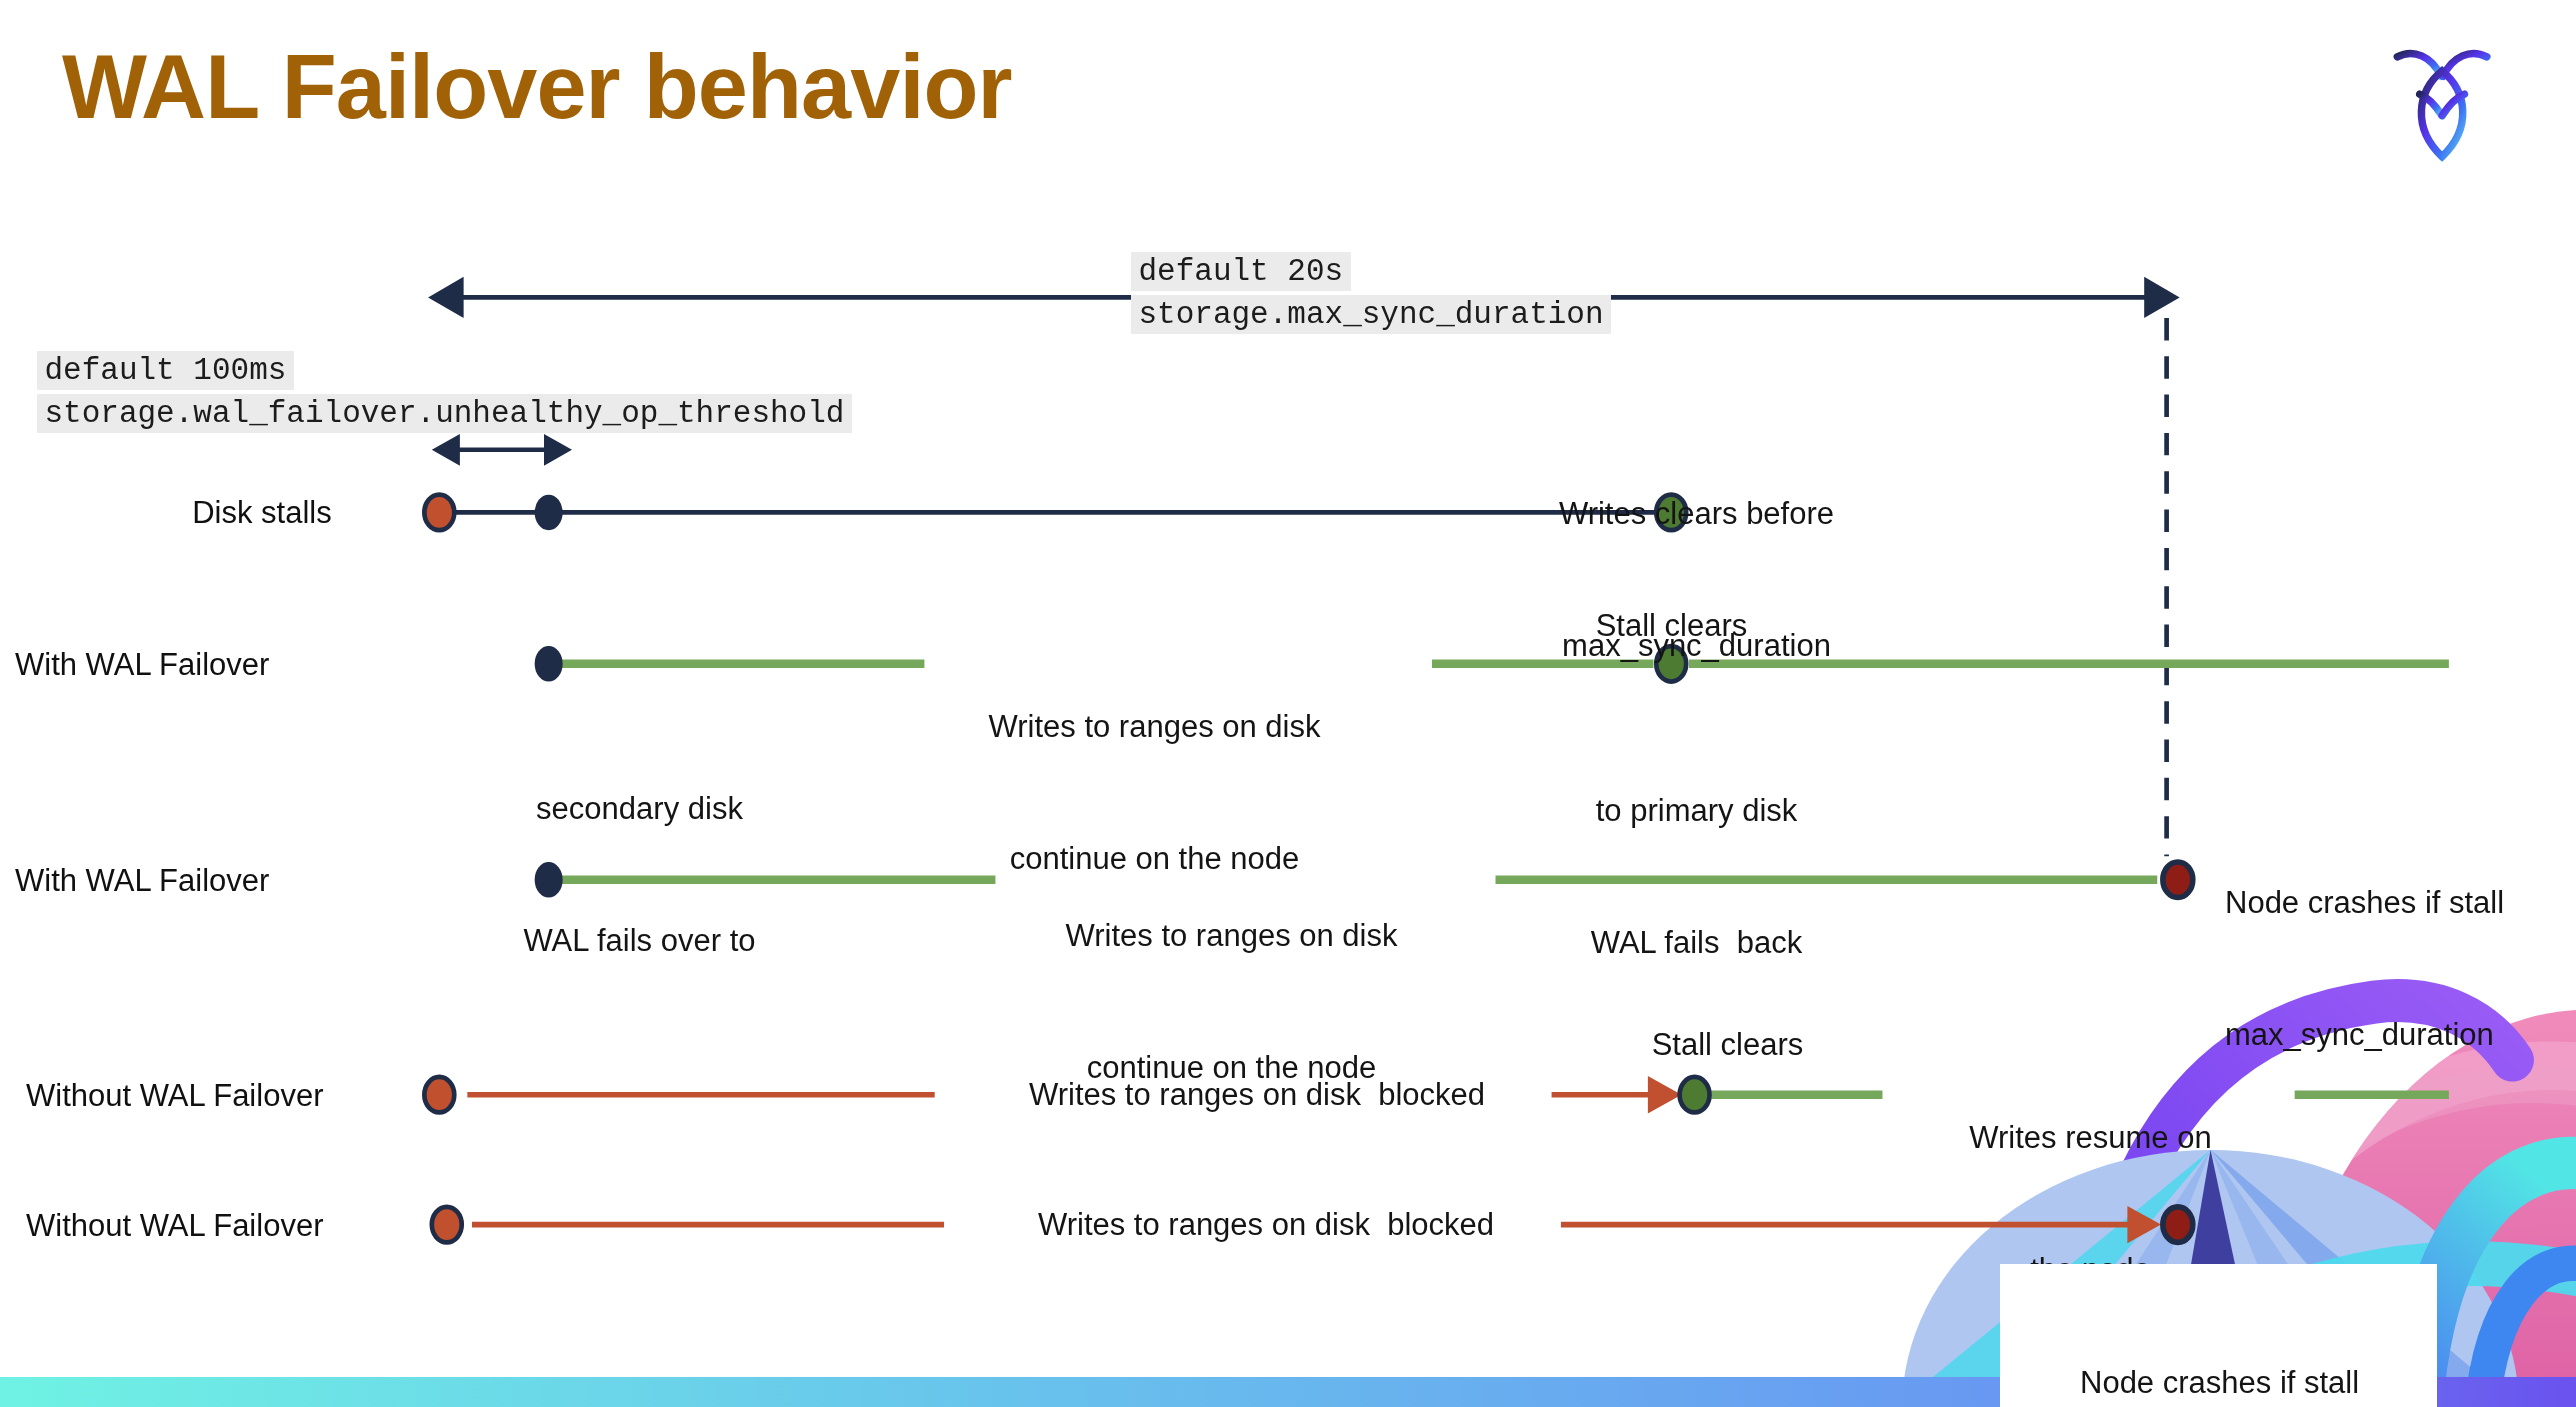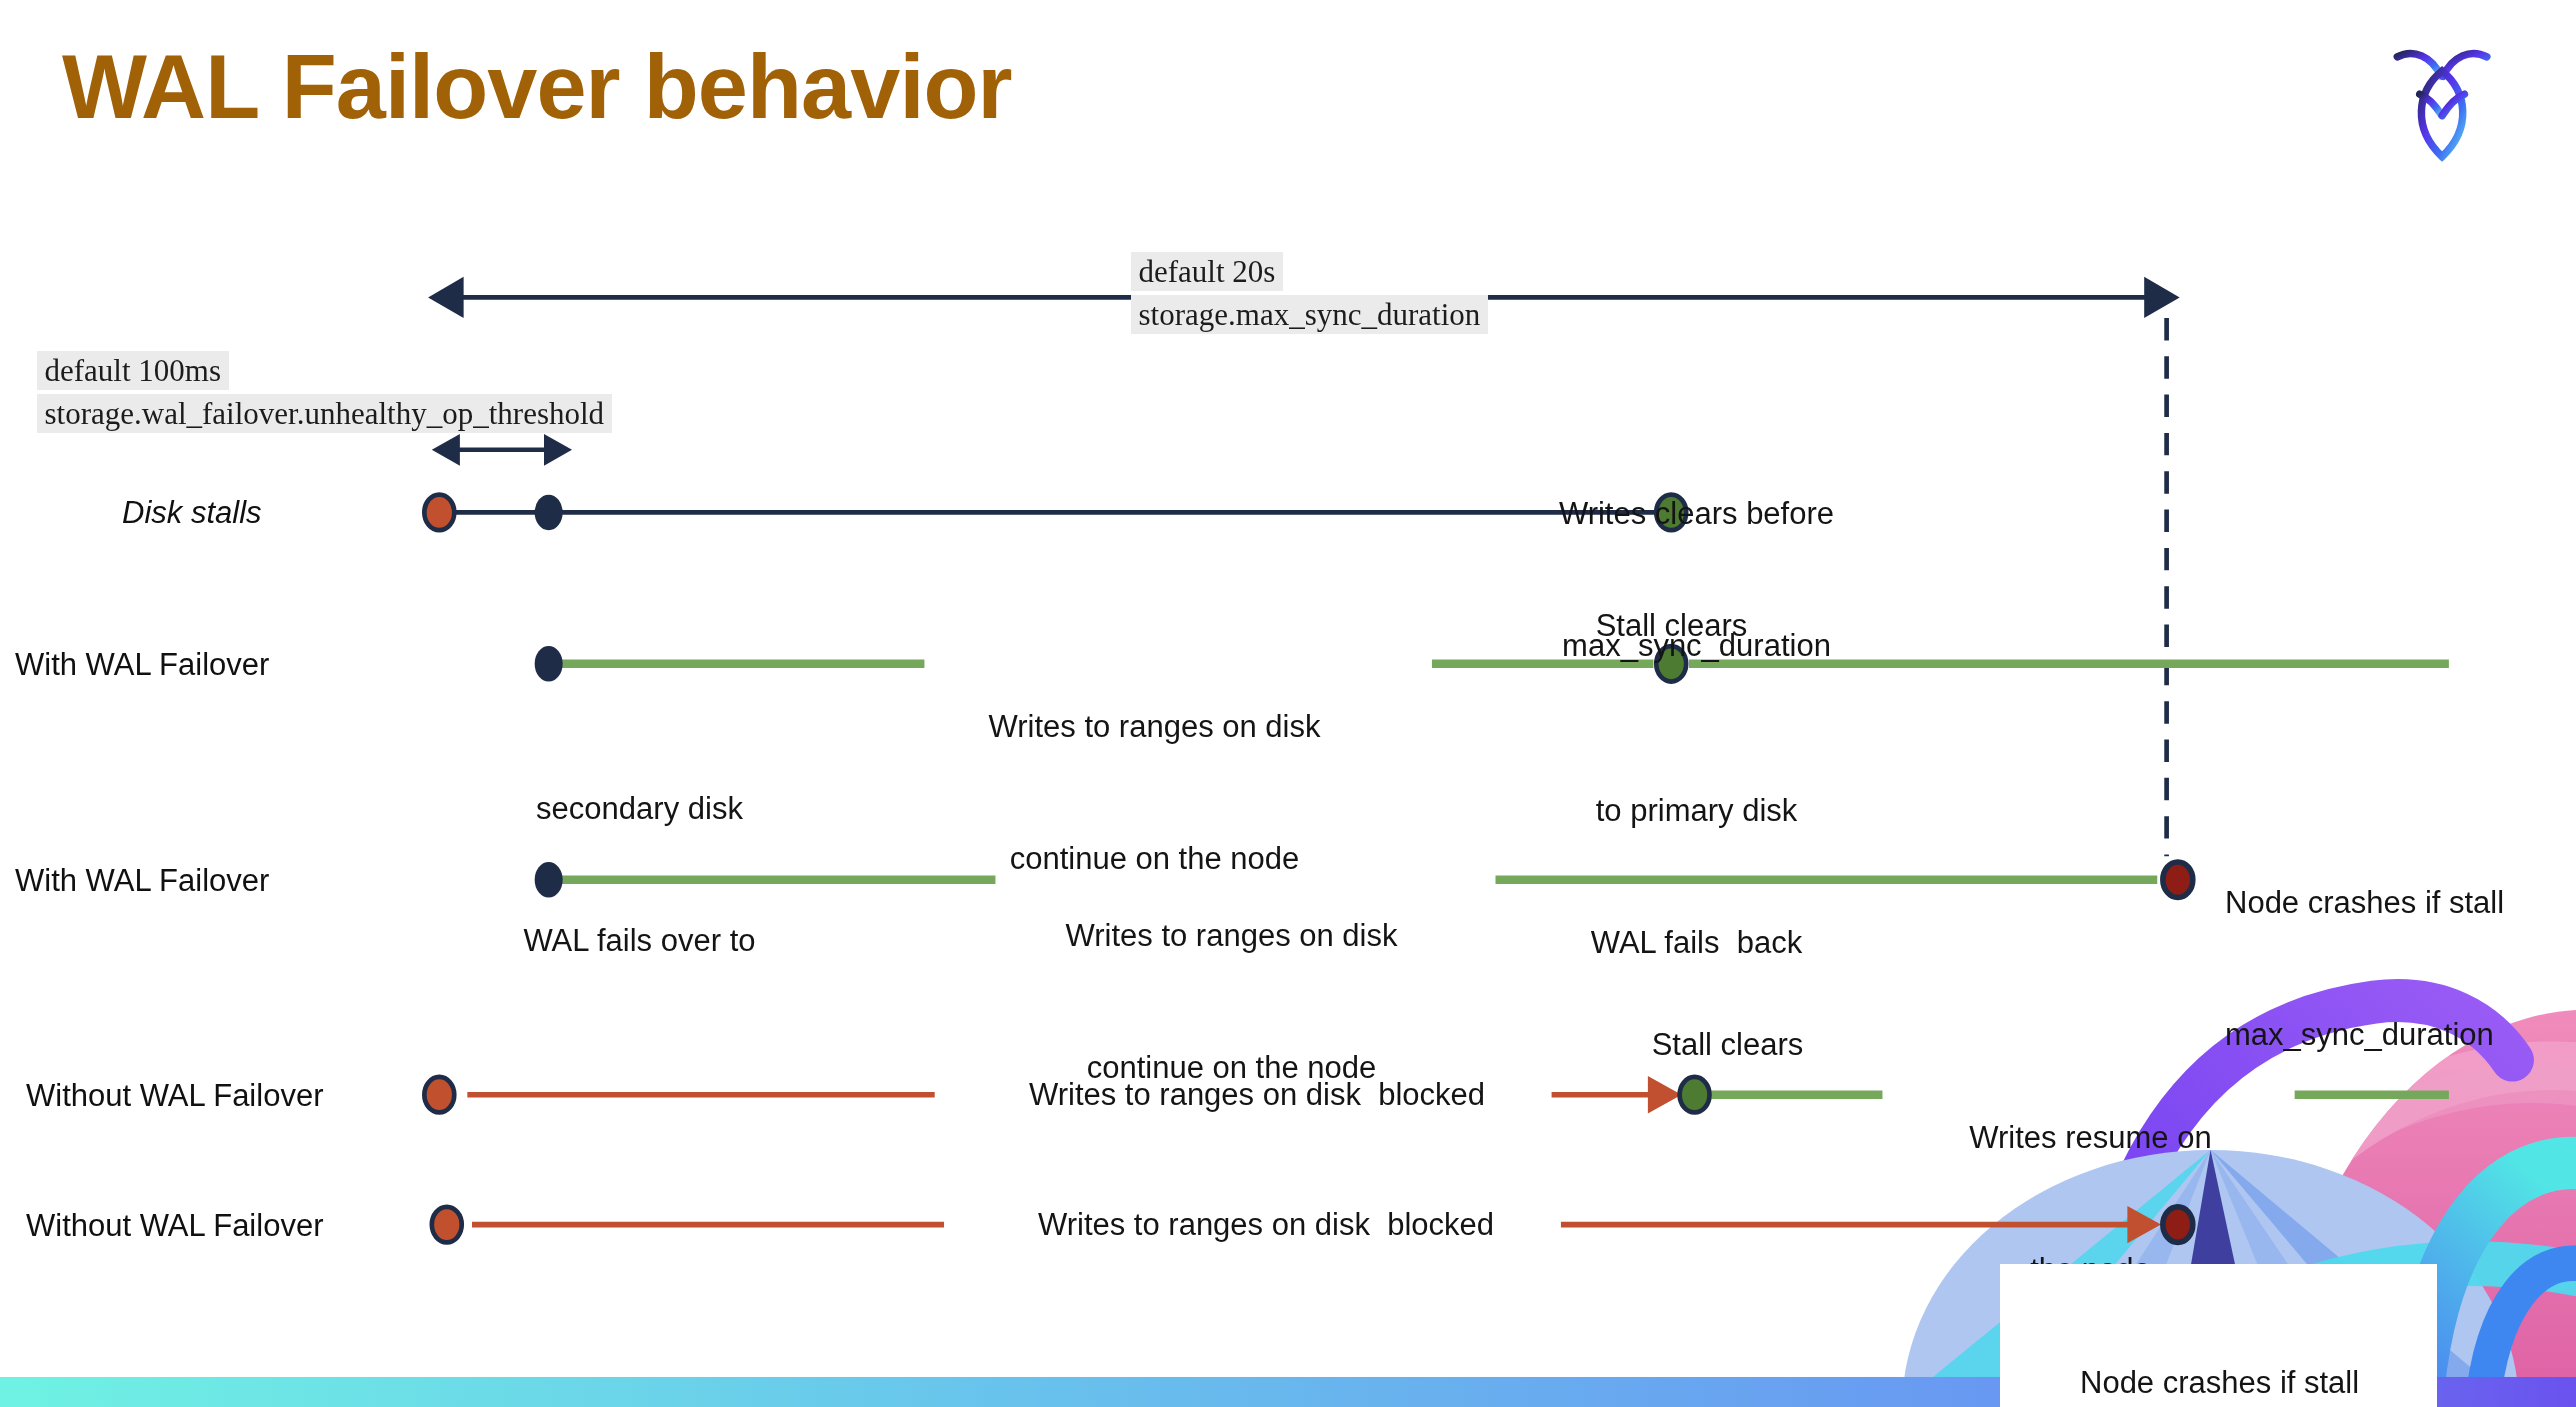--- a/index.html
+++ b/index.html
@@ -6,29 +6,29 @@
   body{
     width:2576px;height:1408px;position:relative;overflow:hidden;background:#ffffff;
     font-family:"Liberation Sans",sans-serif;
   }
   .abs{position:absolute;}
   .t{
     position:absolute;font-size:31px;line-height:44px;color:#141414;
     white-space:pre-wrap;
   }
   .center{text-align:center;}
-  .right{text-align:left;font-style:italic;}
+  .right{text-align:center;}
   .title{
     position:absolute;left:62px;top:39px;font-size:90px;line-height:97px;
     font-weight:800;color:#a16207;letter-spacing:-0.9px;
   }
   .mono-callout{position:absolute;display:flex;flex-direction:column;align-items:flex-start;gap:4.7px;}
   .mono-callout span{
     display:inline-block;background:#ebebeb;color:#1c1c1c;
-    font-family:Liberation Serif, serif;
+    font-family:Liberation Mono, monospace;
     font-size:31px;line-height:37px;padding:0.9px 7.5px;
   }
   .row-label{font-size:31px;line-height:37px;color:#101010;}
   .crash-box{
     position:absolute;left:2000px;top:1264px;width:437px;height:144px;background:#ffffff;
   }
   .crash-box .inner{
     position:absolute;left:80px;top:9.3px;font-size:31px;line-height:44px;color:#141414;white-space:pre-wrap;
   }
   svg{display:block;}

